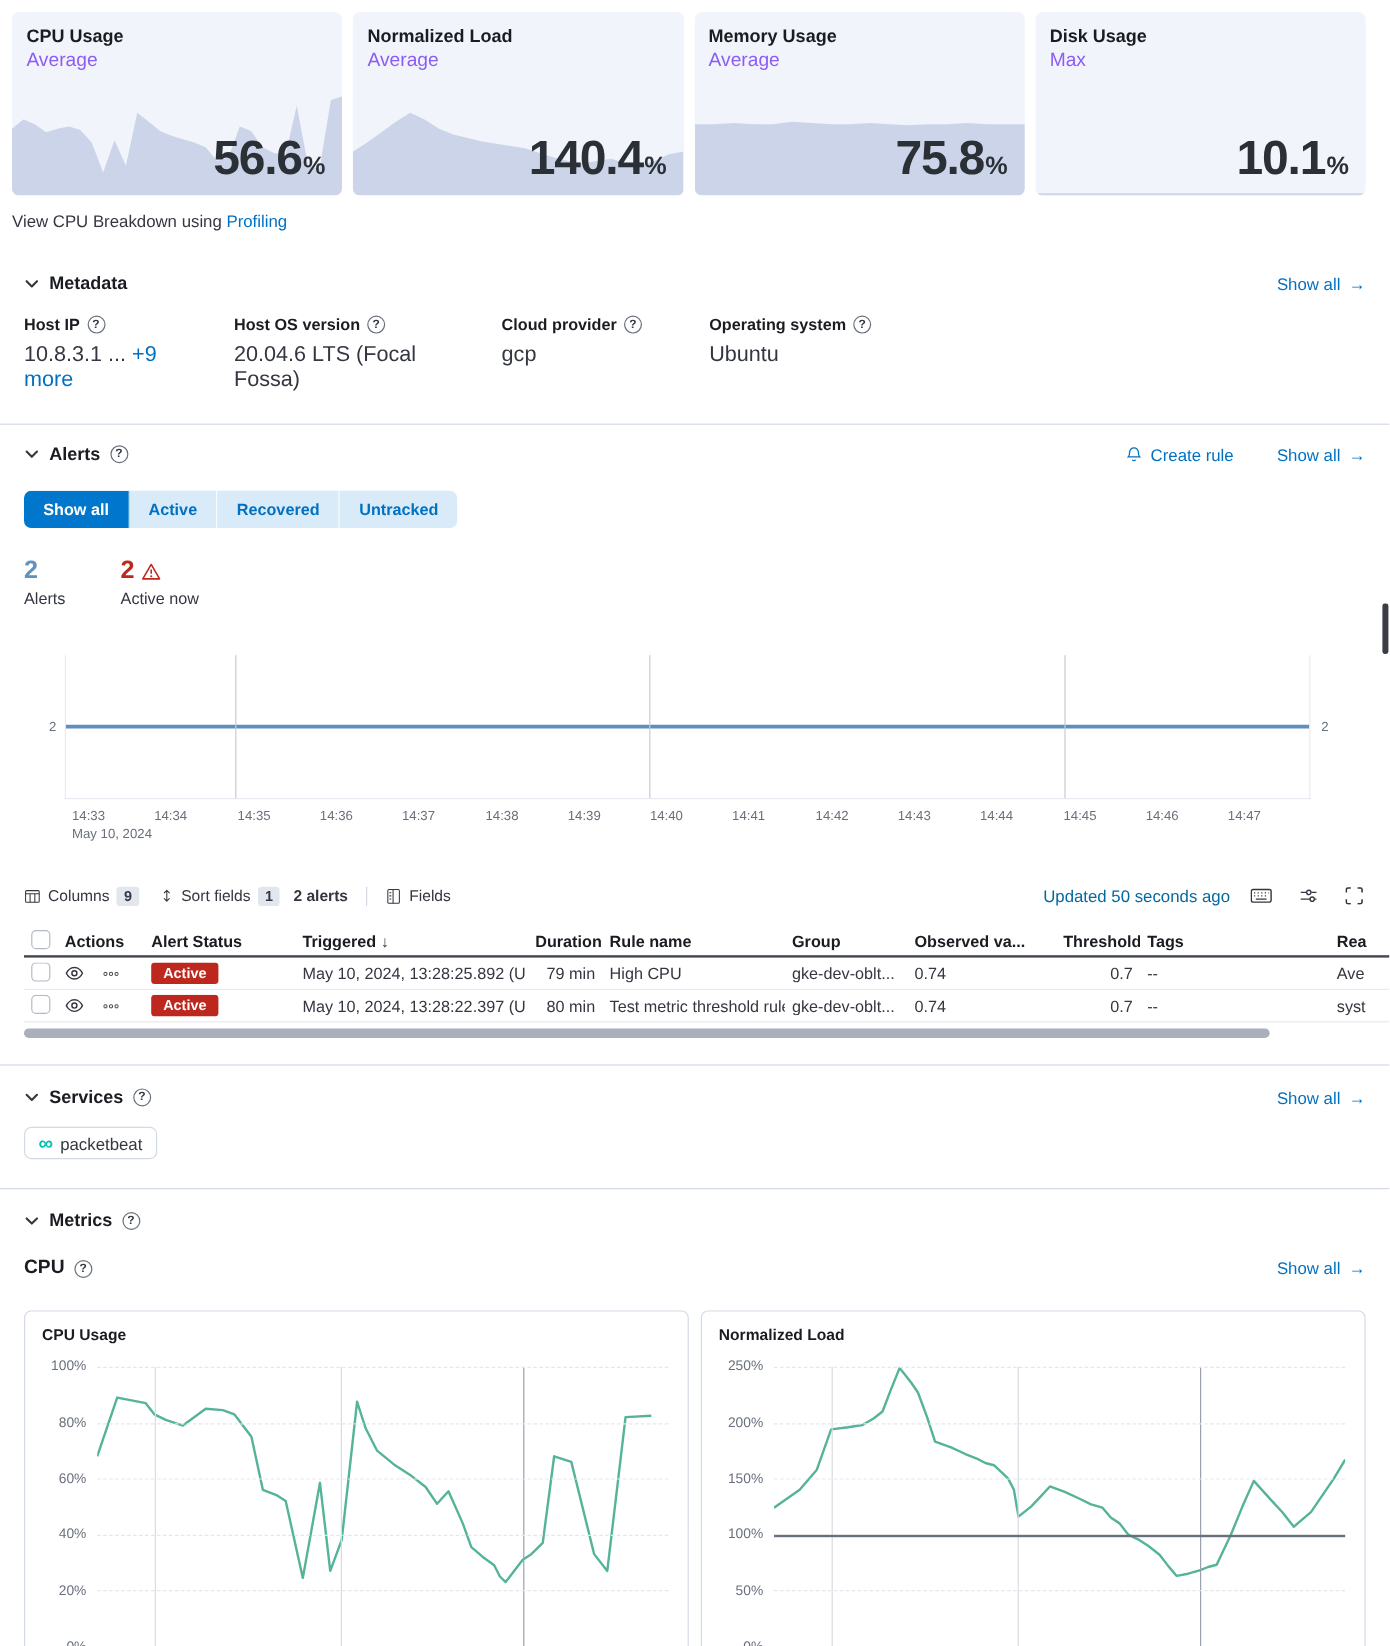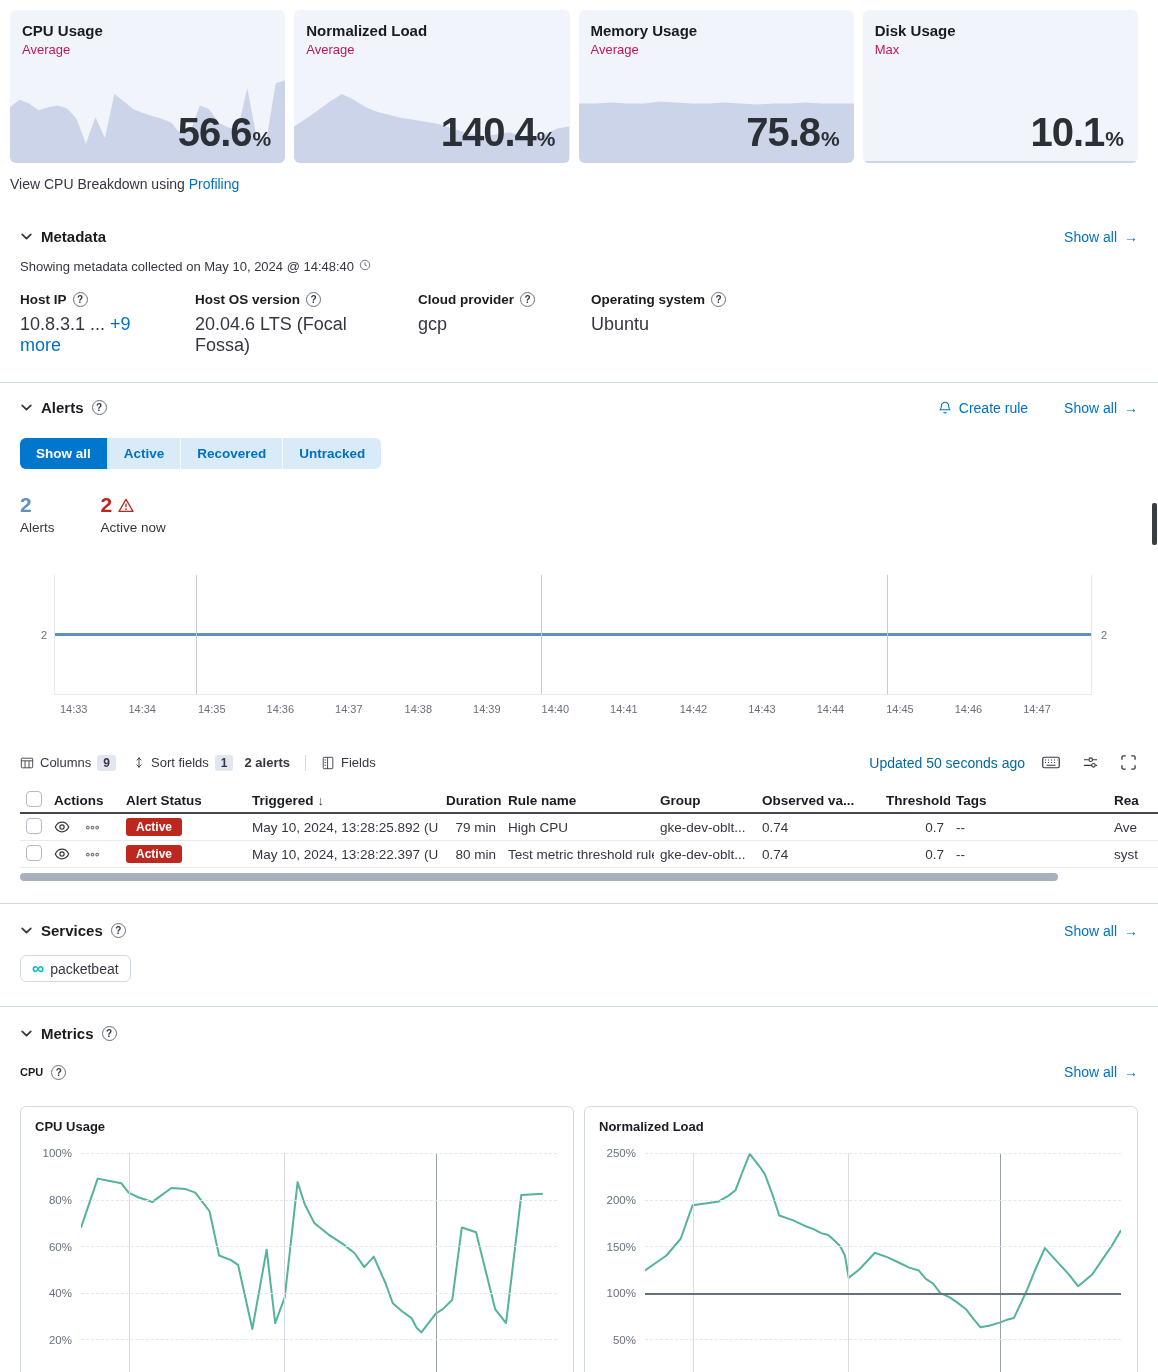--- a/index.html
+++ b/index.html
@@ -8,21 +8,21 @@
     width:1158px; height:1372px; position:relative; overflow:hidden;
     font-family:"Liberation Sans","DejaVu Sans",sans-serif;
     color:#343741; background:#fff; font-size:14px;
   }
   a.link { color:#0071C2; text-decoration:none; cursor:pointer; }
 
   
   .kpi-row { display:flex; gap:9px; padding:10px 20px 0 10px; }
   .kpi-card { position:relative; flex:1; height:153px; background:#F1F4FA; border-radius:6px; overflow:hidden; }
   .kpi-title { font-weight:700; font-size:15px; color:#1A1C21; margin:12px 0 3px 12px; }
-  .kpi-subtitle { font-size:13px; color:#be185d; margin-left:12px; }
+  .kpi-subtitle { font-size:16px; color:#8b5cf6; margin-left:12px; }
   .kpi-spark { position:absolute; left:0; right:0; bottom:0; width:100%; height:96px; color:#CBD4E8; display:block; }
   .kpi-value { position:absolute; right:14px; bottom:8px; display:flex; align-items:baseline; color:#2B2F36; }
   .kpi-value .num { font-size:40px; font-weight:700; letter-spacing:-1px; }
   .kpi-value .unit { font-size:21px; font-weight:700; margin-left:1px; }
 
   .profiling { padding:13px 20px 0 10px; font-size:14px; }
 
   
   .section { padding:0 20px; }
   .sec-header { display:flex; align-items:center; gap:8px; }
@@ -92,21 +92,21 @@
   .sort-ic { font-size:13px; color:#343741; margin-left:4px; }
   .hscrollbar { height:8px; border-radius:4px; background:#A9AFBB; width:1038px; margin-top:5px; }
 
   
   .svc-chip { display:inline-flex; align-items:center; gap:6px; border:1px solid #D3DAE6; border-radius:6px;
               padding:4px 11px; margin-top:16px; font-size:14px; cursor:pointer; background:#fff; }
   .inf-icon { color:#00BFB3; font-weight:700; font-size:17px; line-height:1; }
 
   
   .metrics-sub { display:flex; align-items:center; gap:8px; margin-top:22px; }
-  .metrics-sub h3 { font-size:11px; margin:0; color:#1A1C21; }
+  .metrics-sub h3 { font-size:16px; margin:0; color:#1A1C21; }
   .mcharts { display:flex; gap:10px; padding:0 20px; margin-top:26px; }
   .mchart { flex:1; border:1px solid #D3DAE6; border-radius:6px; height:340px; position:relative; background:#fff; }
   .mchart-title { font-size:13px; font-weight:700; color:#1A1C21; margin:12px 0 0 14px; }
   .mchart-body { position:absolute; left:14px; right:16px; top:46px; bottom:58px; display:flex; }
   .m-yaxis { width:46px; position:relative; font-size:11.5px; color:#69707D; }
   .ytick-label { position:absolute; right:9px; transform:translateY(-50%); white-space:nowrap;text-align:right; }
   .m-plot { flex:1; position:relative; border-bottom:1px solid #D3DAE6; }
   .m-plot .gridv { background:#D7DBE2; }
   .m-plot .gridv.dark { background:#9AA0AC; }
   .gridh { position:absolute; left:0; right:0; border-top:1px dashed #E4E8EE; }
@@ -178,29 +178,20 @@
     <span class="chev">
         <svg class="ic" width="13" height="13" viewBox="0 0 12 12">
           <path d="M2 4l4 4 4-4" fill="none" stroke="#343741" stroke-width="1.6" stroke-linecap="round" stroke-linejoin="round"></path>
         </svg>
       </span>
     <h2>Metadata</h2>
     <a class="link show-all">
         <span>Show all</span>
         <span class="arrow-r">→</span>
       </a>
-  </div>
-  <div class="meta-collected">
-    <span>Showing metadata collected on May 10, 2024 @ 14:48:40</span>
-    <span>
-        <svg class="ic" width="12" height="12" viewBox="0 0 16 16">
-          <circle cx="8" cy="8" r="6.3" fill="none" stroke="#69707D" stroke-width="1.3"></circle>
-          <path d="M8 4.5V8l2.6 1.6" fill="none" stroke="#69707D" stroke-width="1.3"></path>
-        </svg>
-      </span>
   </div>
   <div class="meta-grid">
     <div class="meta-field w1">
       <div class="meta-label">
           <span>Host IP</span>
           <span class="help-circle">?</span>
         </div>
       <div class="meta-value"><span>10.8.3.1 ...</span> <a class="link">+9 more</a></div>
     </div>
     <div class="meta-field w2">
@@ -303,20 +294,21 @@
       <span class="xtick" style="left: 41.7%; transform: translateX(-50%);">14:39</span>
       <span class="xtick" style="left: 48.3%; transform: translateX(-50%);">14:40</span>
       <span class="xtick" style="left: 54.9%; transform: translateX(-50%);">14:41</span>
       <span class="xtick" style="left: 61.6%; transform: translateX(-50%);">14:42</span>
       <span class="xtick" style="left: 68.2%; transform: translateX(-50%);">14:43</span>
       <span class="xtick" style="left: 74.8%; transform: translateX(-50%);">14:44</span>
       <span class="xtick" style="left: 81.5%; transform: translateX(-50%);">14:45</span>
       <span class="xtick" style="left: 88.1%; transform: translateX(-50%);">14:46</span>
       <span class="xtick" style="left: 94.7%; transform: translateX(-50%);">14:47</span>
     </div>
+  <div class="tl-date">May 10, 2024</div>
 
   
   <div class="grid-toolbar">
     <button class="tb-btn">
       <span>
           <svg class="ic" width="14" height="14" viewBox="0 0 16 16">
             <rect x="1.5" y="2.5" width="13" height="11" rx="1" fill="none" stroke="#343741"></rect>
             <path d="M1.5 5.5h13M5.8 5.5v8M10.3 5.5v8" stroke="#343741" fill="none"></path>
           </svg>
         </span>

